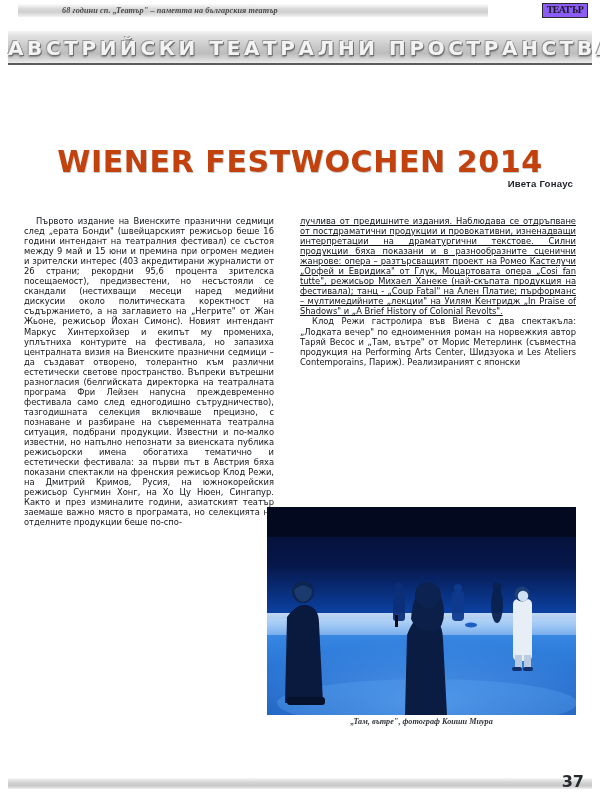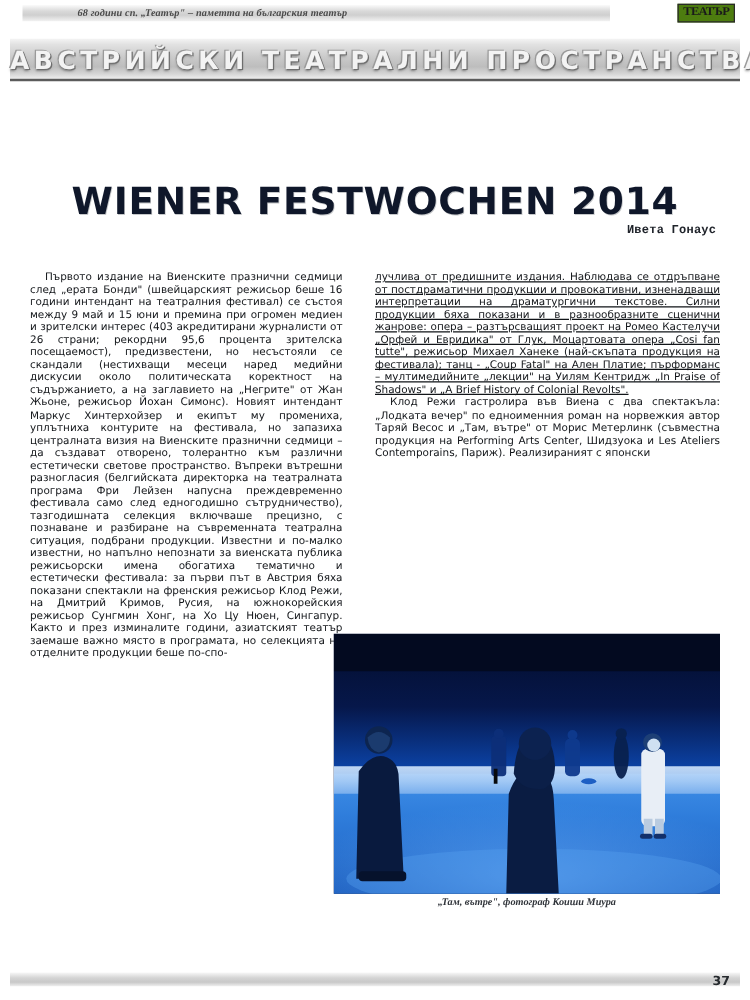--- a/index.html
+++ b/index.html
@@ -45,21 +45,21 @@
     color: #4a4a4a;
     white-space: nowrap;
     letter-spacing: .1px;
   }
   .masthead-logo {
     position: absolute;
     right: 12px;
     top: -1px;
     width: 46px;
     height: 15px;
-    background: #4d7c0f;
+    background: #8b5cf6;
     border: 1.4px solid #2a2a2a;
     box-sizing: border-box;
     overflow: hidden;
   }
   .masthead-logo span {
     display: block;
     text-align: center;
     font-family: "Liberation Serif", serif;
     font-weight: bold;
     font-size: 9.5px;
@@ -105,31 +105,31 @@
   .article-title {
     position: absolute;
     left: 0;
     right: 0;
     top: 124px;
     text-align: center;
     font-family: "DejaVu Sans", sans-serif;
     font-size: 30px;
     font-weight: bold;
     letter-spacing: .6px;
-    color: #0f172a;
+    color: #c2410c;
     text-shadow: 0.6px 0.6px 0 #c6c8ca;
     white-space: nowrap;
   }
 
   
   .byline {
     position: absolute;
     right: 27px;
     top: 178px;
-    font-family: Liberation Mono, monospace;
+    font-family: Liberation Sans, sans-serif;
     font-size: 9.6px;
     font-weight: bold;
     color: #20242b;
     letter-spacing: .2px;
   }
 
   
   .col {
     position: absolute;
     top: 216px;
@@ -193,21 +193,21 @@
     bottom: 11px;
     width: 584px;
     height: 11px;
     background: linear-gradient(to bottom, #f7f7f7 0%, #d4d4d4 40%, #c8c8c8 70%, #efefef 100%);
   }
   .page-number {
     position: absolute;
     right: 16px;
     bottom: 9px;
     font-family: "DejaVu Sans", sans-serif;
-    font-size: 10px;
+    font-size: 16px;
     font-weight: bold;
     color: #262a2e;
   }
 </style>
 </head>
 <body>
 
 <div class="runhead">
   <div class="runhead-bar"></div>
   <div class="runhead-text">68 години сп. „Театър" – паметта на българския театър</div>

